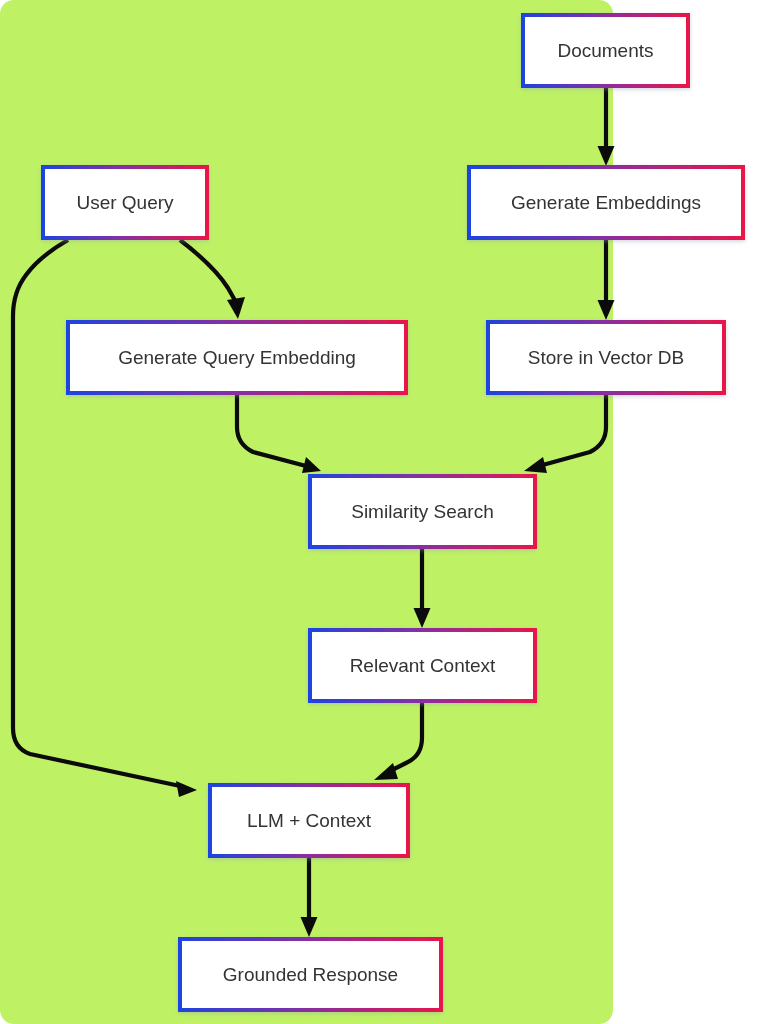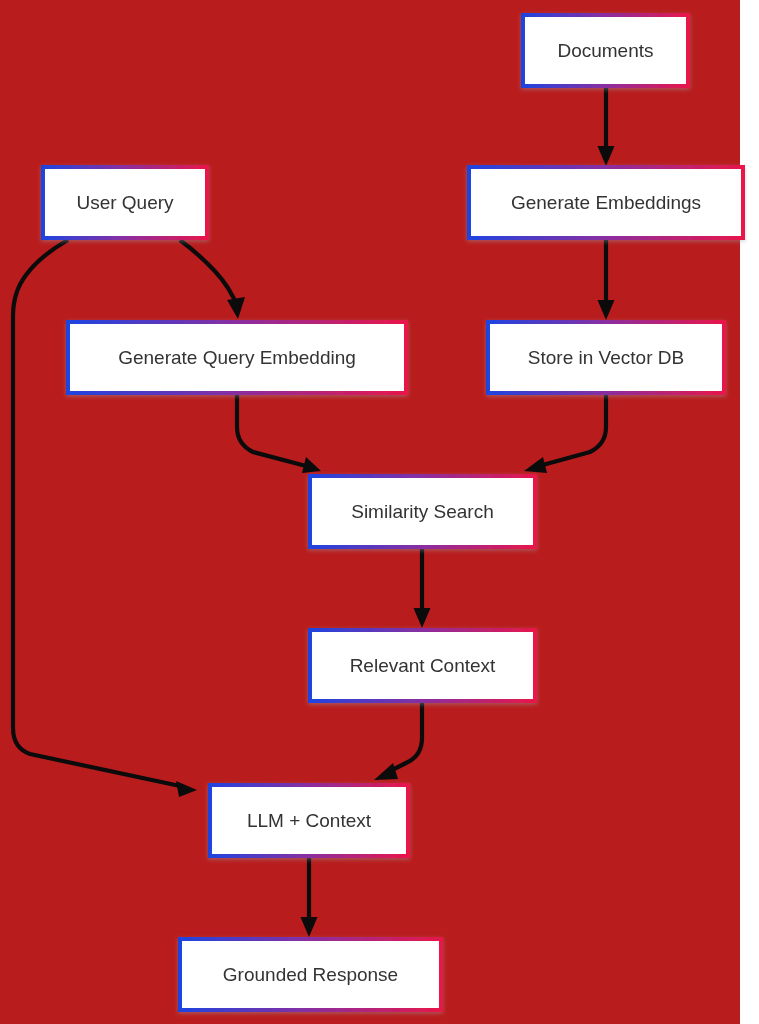--- a/index.html
+++ b/index.html
@@ -9,23 +9,24 @@
     background: #ffffff;
   }
   body {
     width: 759px;
     height: 1024px;
     overflow: hidden;
     font-family: "Liberation Sans", sans-serif;
   }
   #diagram-root {
     position: relative;
-    width: 740px;
+    width: 613px;
     height: 1024px;
-    background: #b91c1c;
+    background: #bef264;
+    border-radius: 14px;
   }
   svg#flowchart {
     display: block;
     width: 759px;
     height: 1024px;
   }
   .node-box {
     fill: #ffffff;
     stroke-width: 4;
   }

